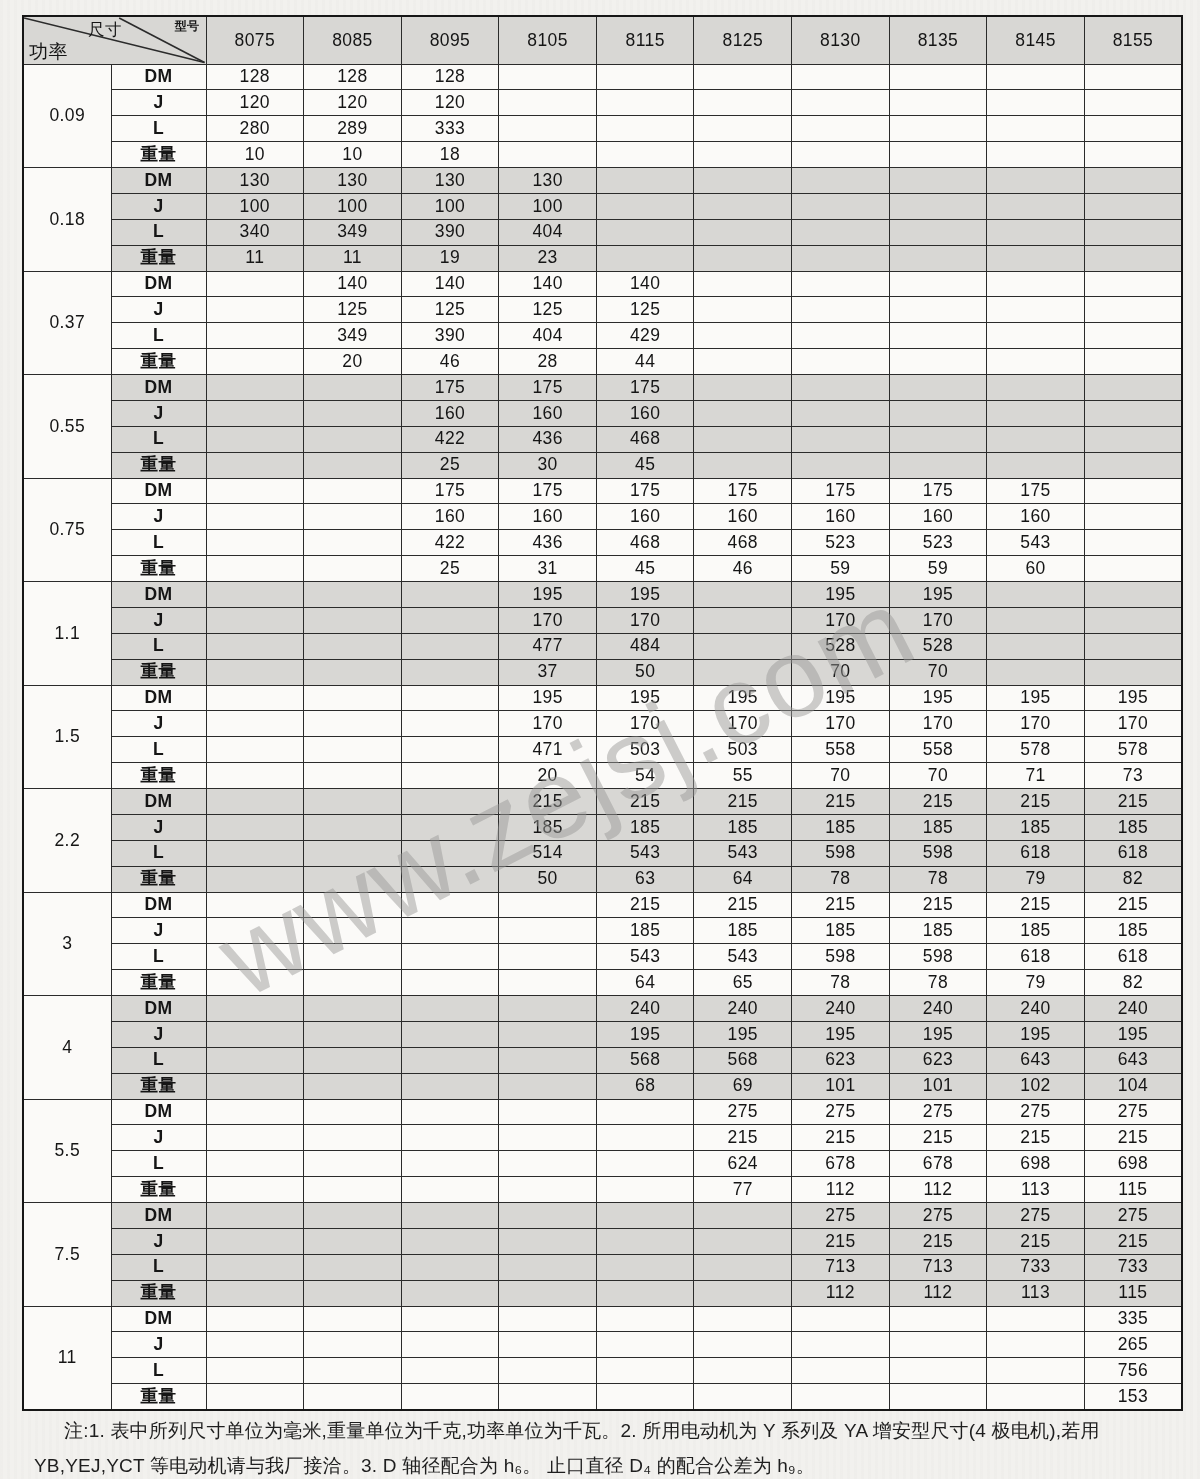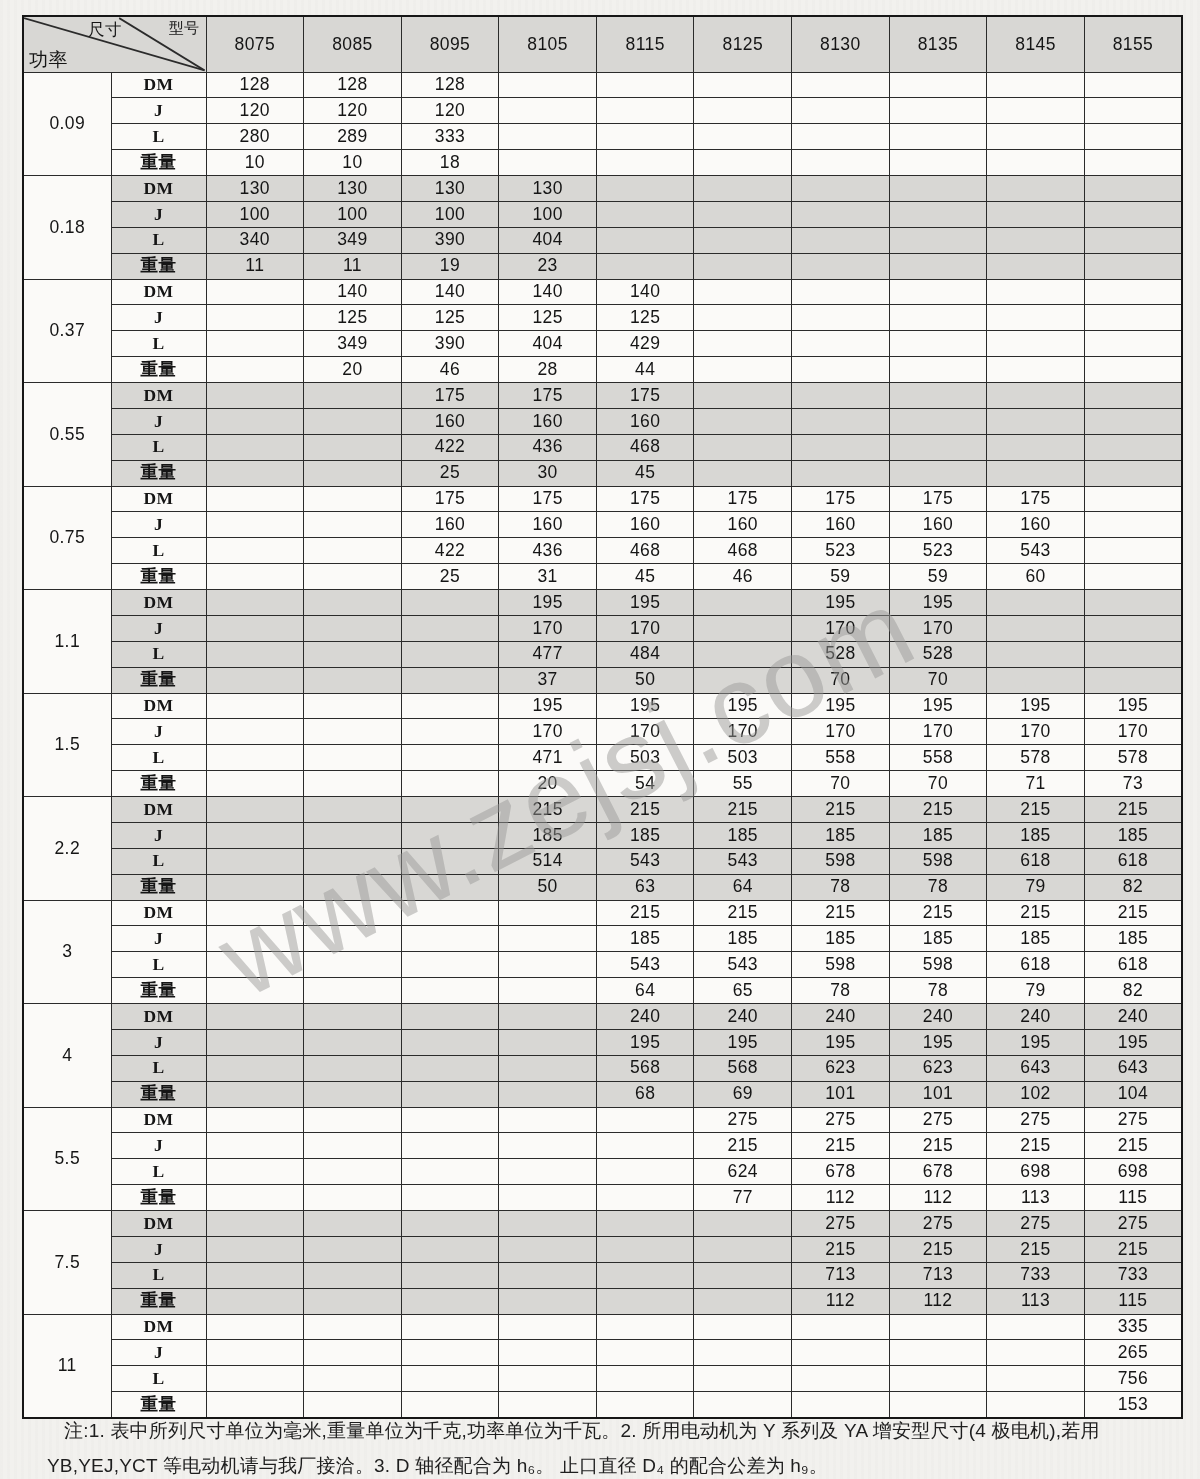--- a/index.html
+++ b/index.html
@@ -24,43 +24,43 @@
     border-collapse:collapse;table-layout:fixed;
     background:var(--cellbg);
   }
   table.spec th, table.spec td{
     border:1.5px solid var(--line);
     text-align:center;vertical-align:middle;
     padding:0;line-height:1;
     font-size:17.5px;letter-spacing:0.4px;color:#151515;
   }
   table.spec{border:2.5px solid #161616;}
-  thead tr{height:56px;background:var(--shaded);}
+  thead tr{height:48px;background:var(--shaded);}
   th.model{font-size:19px;font-weight:400;}
   th.corner{position:relative;padding:0;background:var(--shaded);}
   th.corner .c-top{position:absolute;top:4px;left:64px;font-size:16.5px;font-weight:400;}
-  th.corner .c-right{position:absolute;top:3px;right:6px;font-size:15px;font-weight:400;margin-left:48px;}
+  th.corner .c-right{position:absolute;top:3px;right:6px;font-size:12px;font-weight:700;margin-left:48px;}
   th.corner .c-bottom{position:absolute;bottom:3px;left:5px;font-size:19px;font-weight:400;}
   th.corner svg.diag{position:absolute;inset:0;width:100%;height:100%;display:block;}
   th.corner svg.diag line{stroke:var(--line);stroke-width:1.6;}
   tbody tr{height:25.88px;}
   tbody tr.shaded td{background:var(--shaded);}
   td.power{background:var(--cellbg) !important;font-size:18px;letter-spacing:0.5px;}
-  td.rowlabel{font-weight:600;font-size:16.5px;border-right-width:2.5px;font-family:Liberation Serif, serif;}
+  td.rowlabel{font-weight:600;font-size:16.5px;border-right-width:2.5px;}
   td.val{font-weight:400;}
   .watermark{
     position:absolute;left:170px;top:660px;width:1060px;
     transform:rotate(-27deg);transform-origin:center;
     font-size:112px;font-weight:400;letter-spacing:2px;
     color:var(--wm);opacity:0.48;white-space:nowrap;
     pointer-events:none;z-index:5;
   }
   .notes{position:absolute;left:0;top:1418px;width:1188px;font-size:19px;color:#1e1e1e;}
   .notes .line1{margin-left:64px;margin-bottom:9px;letter-spacing:0.2px;}
-  .notes .line2{margin-left:47px;letter-spacing:0.2px;}
+  .notes .line2{margin-left:34px;letter-spacing:0.2px;}
 </style>
 </head>
 <body>
 
 <div class="paper"></div>
 
 <table class="spec">
   <colgroup>
     <col style="width:88px">
     <col style="width:95px">

